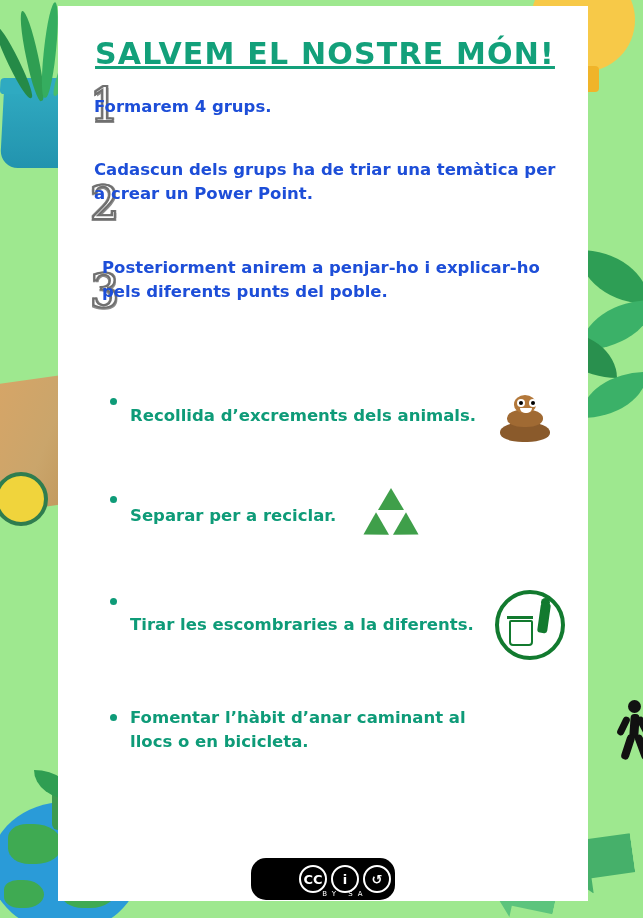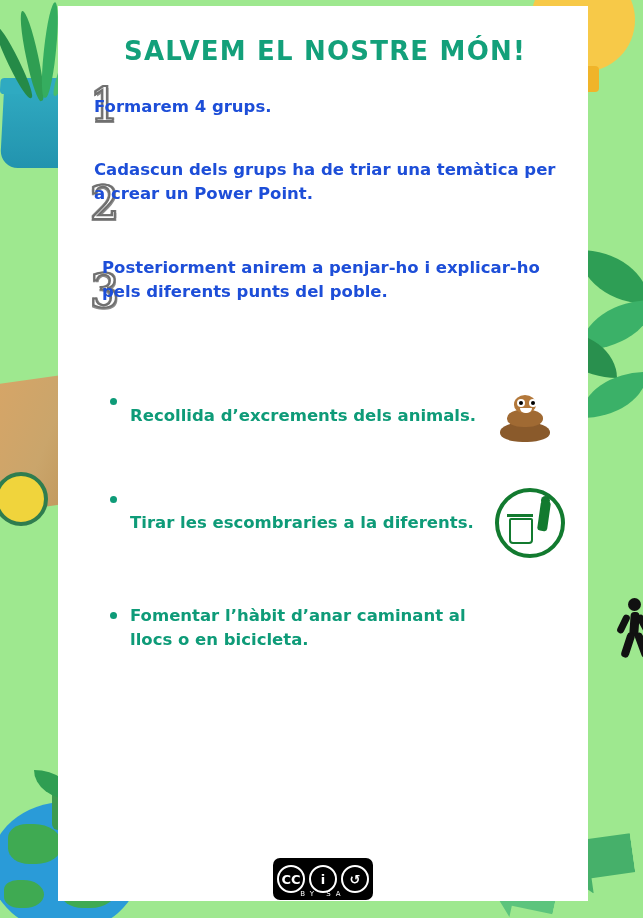--- a/index.html
+++ b/index.html
@@ -92,23 +92,24 @@
   }
 
   
   .content{position:absolute;left:58px;top:0;width:530px;height:918px;}
 
   .title{
     position:absolute;left:22px;top:36px;width:490px;
     text-align:center;
     font-family:"DejaVu Sans", sans-serif;
     font-weight:bold;
-    font-size:26px;
+    font-size:30px;
     letter-spacing:1.2px;
     color:#13a07a;
+    text-decoration:underline;
   }
 
   .step{position:absolute;}
   .step-num{
     position:absolute;
     font-size:46px;
     color:#ffffff;
     -webkit-text-stroke:2px #6f6f6f;
     text-stroke:2px #6f6f6f;
     font-family:"DejaVu Serif", serif;
@@ -209,22 +210,22 @@
   .walker b{position:absolute;background:#111;display:block;}
   .walker .h{left:14px;top:0;width:13px;height:13px;border-radius:50%;}
   .walker .body{left:16px;top:14px;width:9px;height:24px;border-radius:4px;transform:rotate(4deg);}
   .walker .lg1{left:10px;top:34px;width:8px;height:26px;border-radius:4px;transform:rotate(18deg);}
   .walker .lg2{left:24px;top:34px;width:8px;height:26px;border-radius:4px;transform:rotate(-20deg);}
   .walker .ar1{left:6px;top:16px;width:7px;height:20px;border-radius:4px;transform:rotate(26deg);}
   .walker .ar2{left:26px;top:16px;width:7px;height:20px;border-radius:4px;transform:rotate(-28deg);}
 
   .cc{
     position:absolute;left:50%;transform:translateX(-50%);
-    bottom:18px;width:100px;height:42px;background:#000;border-radius:7px;
-    display:flex;align-items:center;justify-content:center;gap:4px;
+    bottom:18px;width:100px;height:42px;background:#000;border-radius:15px;
+    display:flex;align-items:center;justify-content:center;gap:4px;padding-left:44px;
   }
   .cc .circ{
     width:24px;height:24px;border-radius:50%;border:2.5px solid #fff;color:#fff;
     font-size:13px;font-weight:bold;display:flex;align-items:center;justify-content:center;
     font-family:"DejaVu Sans", sans-serif;
   }
   .cc .lbl{position:absolute;bottom:2px;font-size:7px;color:#fff;letter-spacing:5px;}
 </style>
 </head>
 <body>
@@ -285,20 +286,26 @@
     <div class="bullets">
 
       <div class="bullet">
         <span class="txt">Recollida d’excrements dels animals.</span>
         <span class="poop">
           <i class="p1"></i><i class="p2"></i><i class="p3"></i>
           <i class="eye e1"></i><i class="eye e2"></i><i class="mouth"></i>
         </span>
       </div>
 
+      <div class="bullet">
+        <span class="txt">Separar per a reciclar.</span>
+        <span class="recycle">
+          <i class="a1"></i><i class="a2"></i><i class="a3"></i>
+        </span>
+      </div>
 
       <div class="bullet">
         <span class="txt">Tirar les escombraries a la diferents.</span>
         <span class="bin-icon">
           <span class="head"></span><span class="man"></span><span class="can"></span>
         </span>
       </div>
 
       <div class="bullet" style="width:380px;margin-top:16px;">
         <span class="txt" style="width:350px;">Fomentar l’hàbit d’anar caminant al llocs o en bicicleta.</span>

